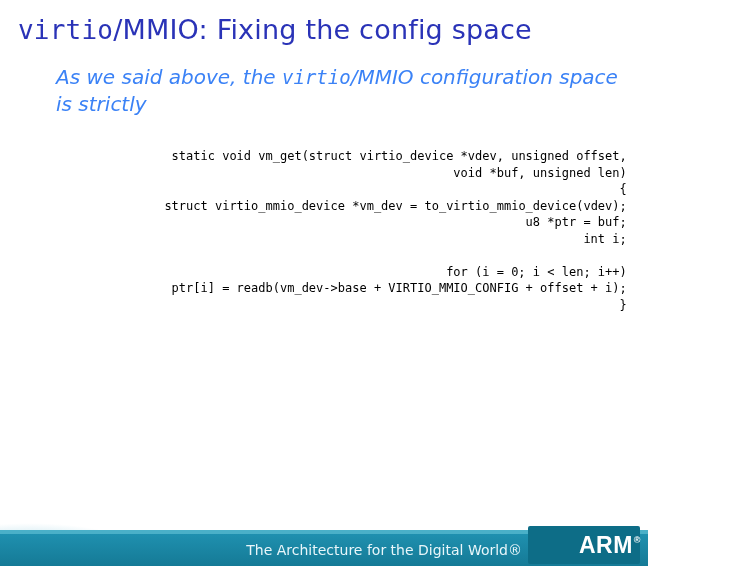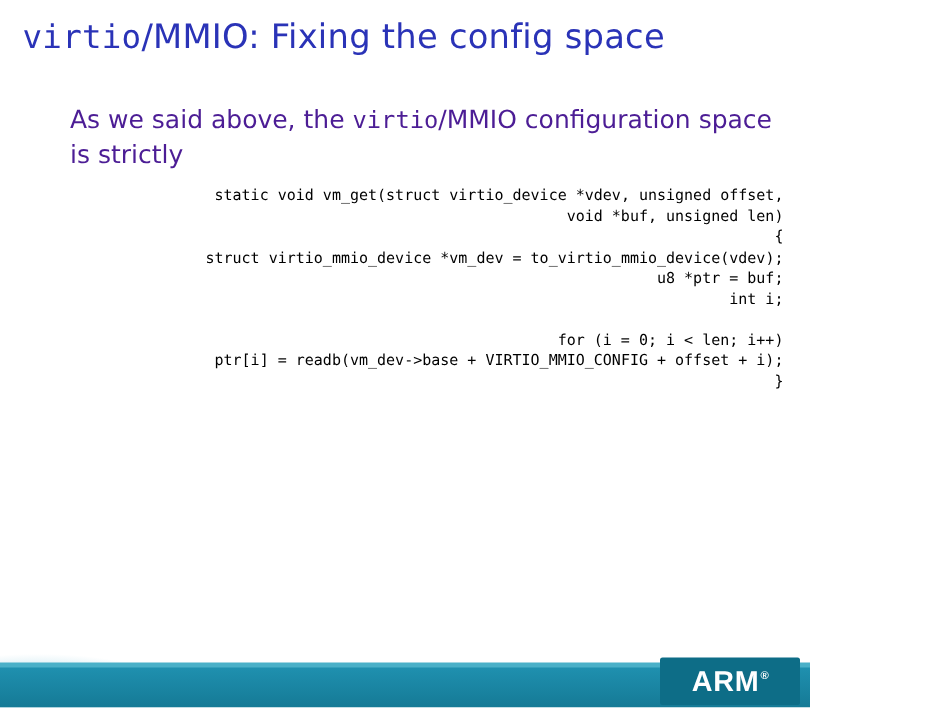--- a/index.html
+++ b/index.html
@@ -28,24 +28,25 @@
     letter-spacing: 0.2px;
   }
   .title .tt {
     font-family: "DejaVu Sans Mono", "Courier New", monospace;
     font-size: 26px;
   }
   .body {
     position: absolute;
     left: 56px;
     right: 24px;
-    top: 82px;
+    top: 64px;
     font-size: 20px;
-    color: #4c1d95;
+    color: #3b82f6;
     line-height: 1.35;
+    font-style: italic;
   }
   .body .tt {
     font-family: "DejaVu Sans Mono", "Courier New", monospace;
     font-size: 19px;
   }
   .code {
     position: absolute;
     left: 56px;
     top: 148px;
     font-family: "DejaVu Sans Mono", "Courier New", monospace;
@@ -101,21 +102,21 @@
   .arm-box {
     position: absolute;
     right: 8px;
     bottom: 2px;
     width: 112px;
     height: 38px;
     background: #0d6d87;
     border-radius: 2px;
     display: flex;
     align-items: center;
-    justify-content: center;
+    justify-content: flex-end;
   }
   .arm-logo {
     color: #ffffff;
     font-weight: 700;
     font-size: 23px;
     letter-spacing: 0.5px;
     font-family: Arial, sans-serif;
   }
   .arm-logo sup {
     font-size: 9px;
@@ -146,20 +147,21 @@
         int i;
 
         for (i = 0; i &lt; len; i++)
                 ptr[i] = readb(vm_dev-&gt;base + VIRTIO_MMIO_CONFIG + offset + i);
 }</div>
 
   <div class="footer-band">
     <div class="footer-deco-light"></div>
     <div class="footer-bar-mid"></div>
     <div class="footer-bar-main">
+      <div class="tagline">The Architecture for the Digital World®</div>
       <div class="arm-box">
         <span class="arm-logo">
           <span>ARM</span><sup>®</sup>
         </span>
       </div>
     </div>
   </div>
 
 </div>
 

